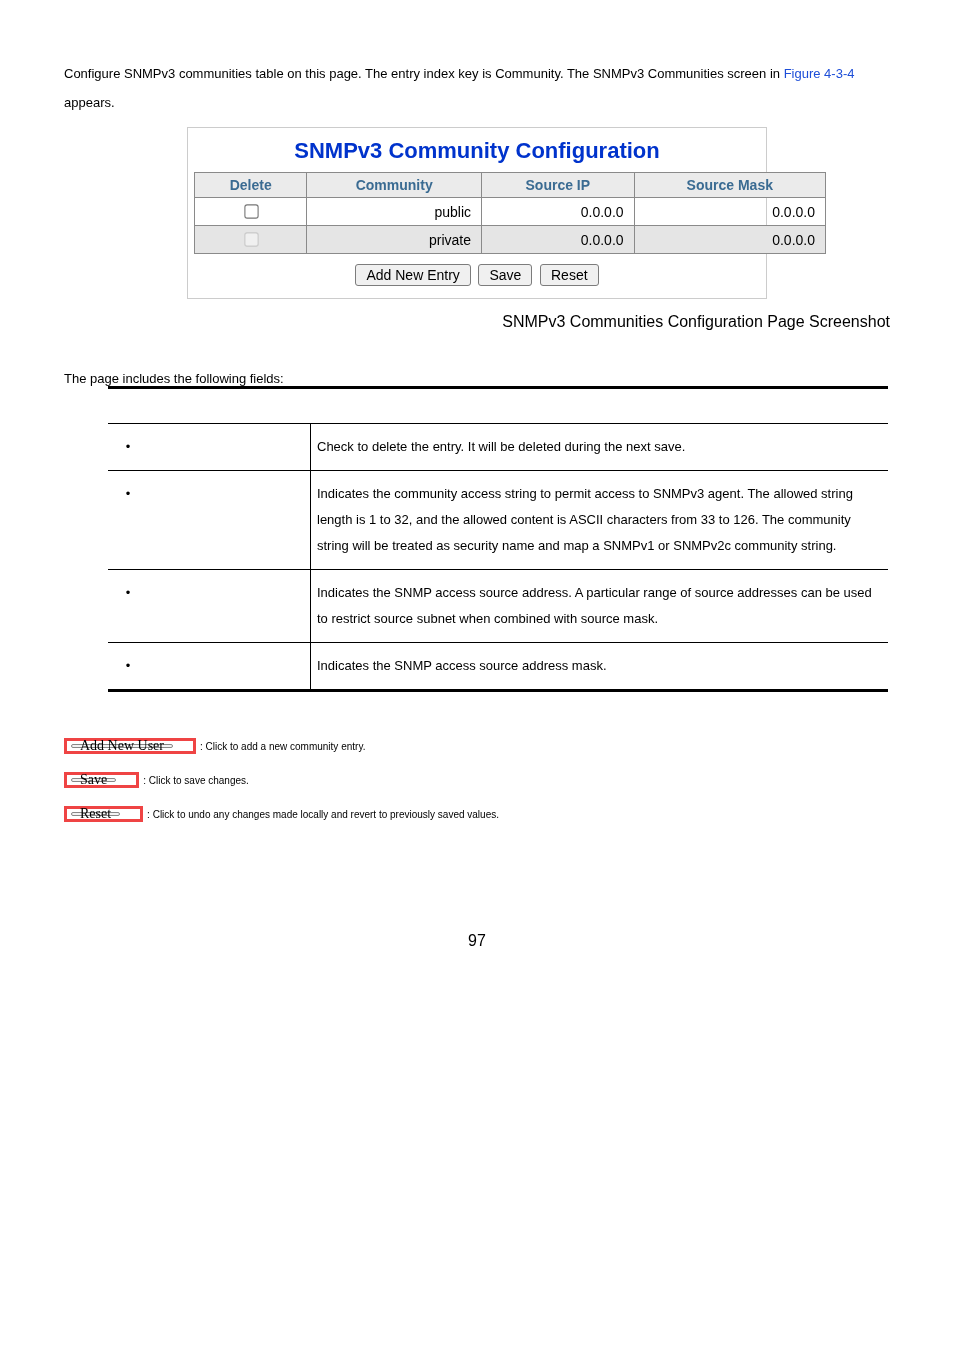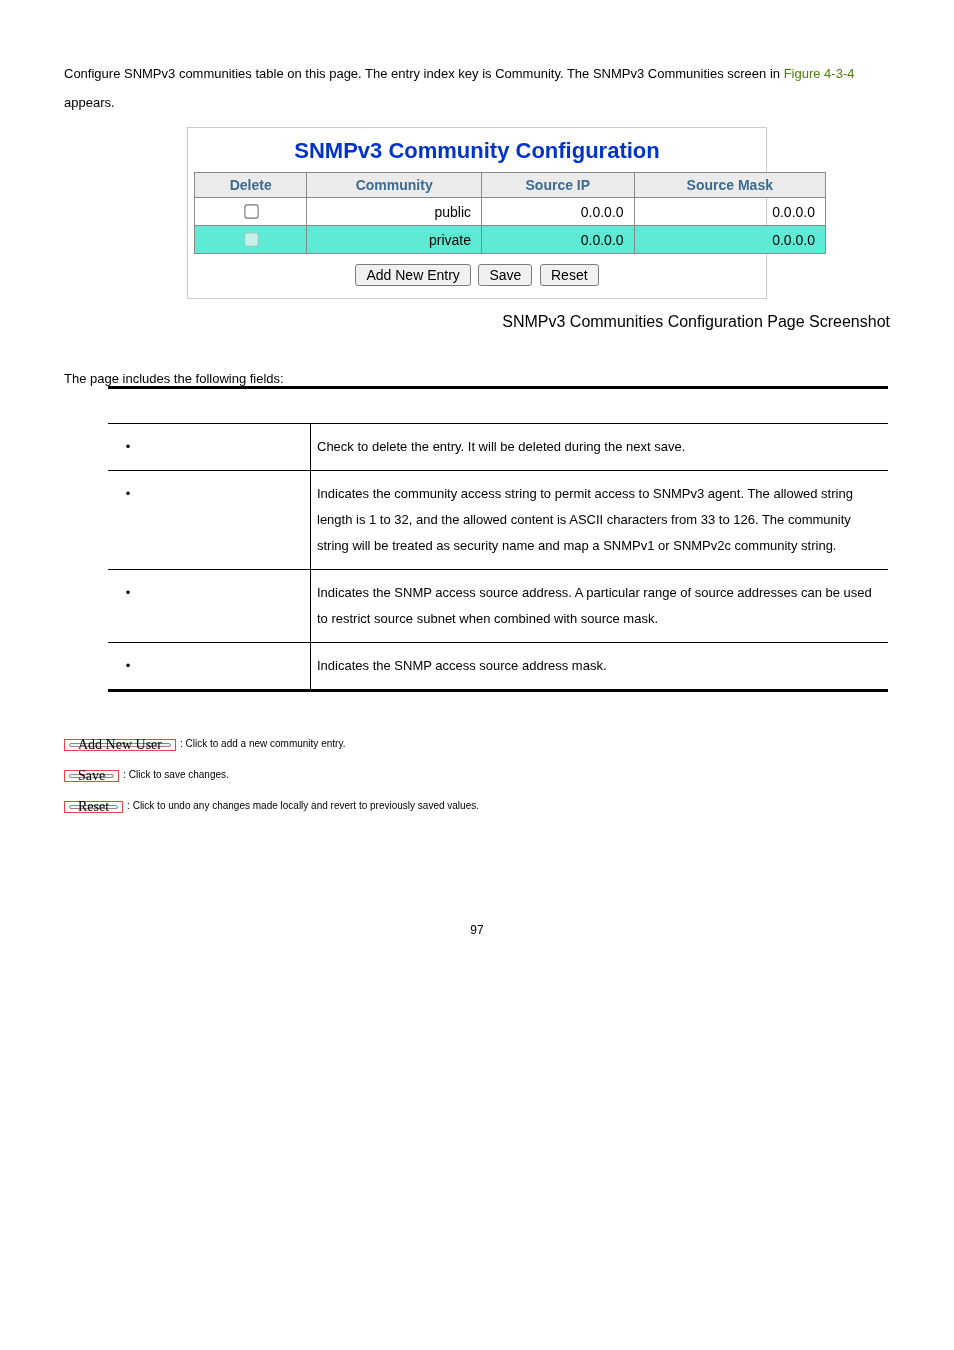--- a/index.html
+++ b/index.html
@@ -11,21 +11,21 @@
     background: #fff;
   }
   .page {
     padding: 60px 64px 40px 64px;
   }
   .body-text {
     line-height: 2.2;
     margin-bottom: 10px;
   }
   .link-text {
-    color: #4d7c0f;
+    color: #1d4ed8;
   }
 
   
   .figure-wrap {
     width: 580px;
     margin: 0 auto 8px auto;
     border: 1px solid #ccc;
     padding: 4px 6px 12px 6px;
     box-sizing: border-box;
     background: #fff;
@@ -48,21 +48,21 @@
     padding: 4px 10px;
     font-size: 14px;
   }
   table.snmp th {
     background: #ebebeb;
     color: #3a6b92;
     font-weight: bold;
   }
   table.snmp td { text-align: right; }
   table.snmp td.center { text-align: center; }
-  tr.altrow td { background: #5eead4; margin-left: 32px; }
+  tr.altrow td { background: #e5e5e5; margin-left: 32px; }
   input[type=checkbox] {
     transform: scale(1.1);
   }
   .btn-row {
     text-align: center;
     margin-top: 10px;
   }
   button.ui-btn {
     font-family: Liberation Sans, sans-serif;
     font-size: 14px;
@@ -128,33 +128,33 @@
   .img-btn {
     font-family: "Times New Roman", Times, serif;
     font-size: 14px;
     padding: 1px 8px;
     background: #f3f3f3;
     border: 1px solid #888;
     border-radius: 2px;
     display: inline-block;
   }
   .img-btn-box {
-    border: 1px solid #ef4444;
-    padding: 3px 4px 3px 4px;
+    border: 3px solid #ef4444;
+    padding: 3px 20px 3px 4px;
     display: inline-block;
     line-height: 0;
   }
   .btn-desc-text {
     font-size: 10px;
     padding-bottom: 2px;
   }
 
   .page-num {
     text-align: center;
-    font-size: 12px;
+    font-size: 16px;
     margin-top: 110px;
   }
 </style>
 </head>
 <body>
 
 <div class="page">
 
   <div class="body-text">
     <span>Configure SNMPv3 communities table on this page. The entry index key is Community. The SNMPv3 Communities screen in </span><span class="link-text">Figure 4-3-4</span><span> appears.</span>

